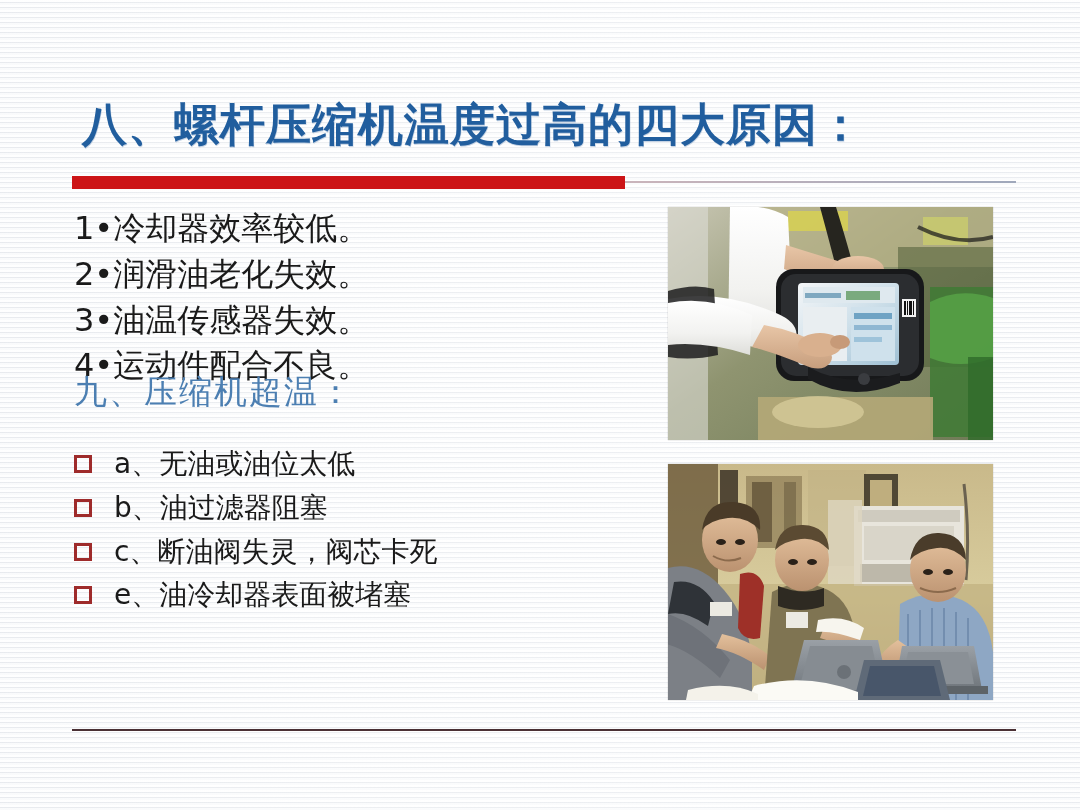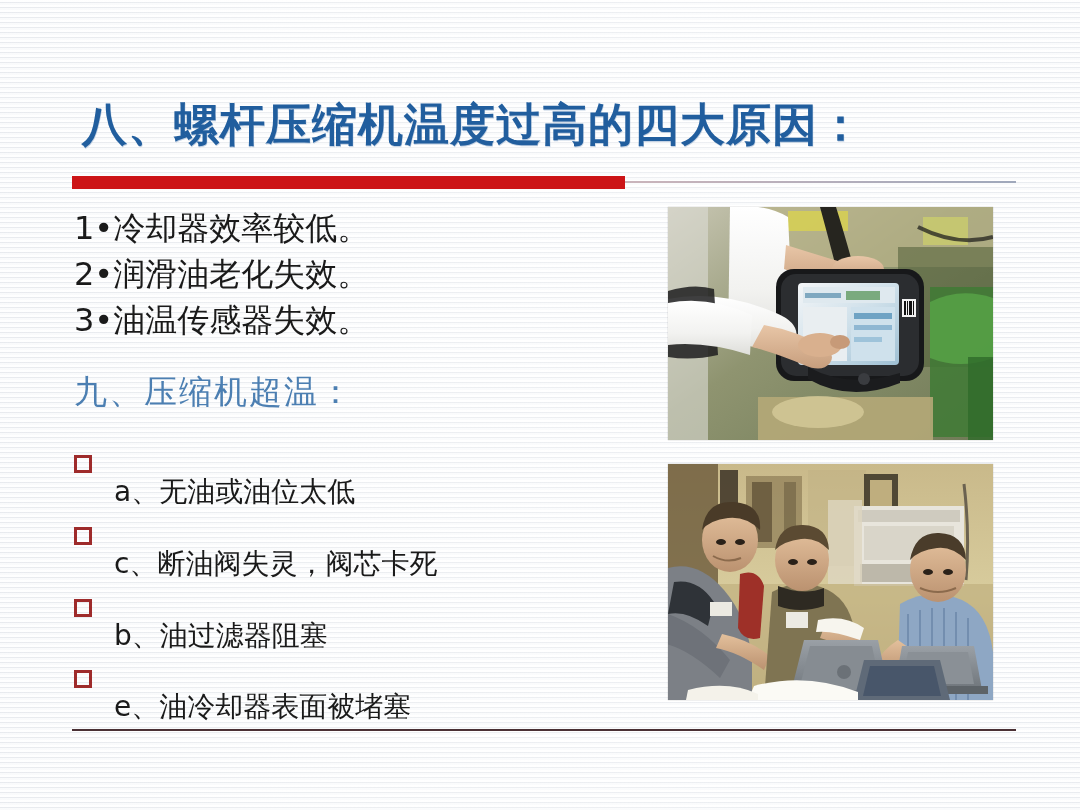--- a/index.html
+++ b/index.html
@@ -124,21 +124,20 @@
     margin-right: 22px;
     background: transparent;
     box-sizing: content-box;
   }
   .letter-text {
     font-family: "DejaVu Sans", "Liberation Sans", sans-serif;
     font-size: 28px;
     color: #1a1a1a;
     line-height: 1.42;
     max-width: 470px;
-    margin-top: 28px;
   }
 
   
   .photo {
     position: absolute;
     overflow: hidden;
     box-shadow: 0 0 1px rgba(0,0,0,0.35);
   }
   #photo-tablet {
     left: 668px;
@@ -175,36 +174,37 @@
 
   <div id="title-rule">
     <div class="thin"></div>
     <div class="thick"></div>
   </div>
 
   <div id="num-list">
     <div class="num-item">1•冷却器效率较低。</div>
     <div class="num-item">2•润滑油老化失效。</div>
     <div class="num-item">3•油温传感器失效。</div>
+    <div class="num-item">4•运动件配合不良。</div>
   </div>
 
   <div id="sub-heading">九、压缩机超温：</div>
 
   <div id="letter-list">
     <div class="letter-item">
       <span class="sq"></span>
       <span class="letter-text">a、无油或油位太低</span>
     </div>
     <div class="letter-item">
       <span class="sq"></span>
-      <span class="letter-text">c、断油阀失灵，阀芯卡死</span>
+      <span class="letter-text">b、油过滤器阻塞</span>
     </div>
     <div class="letter-item">
       <span class="sq"></span>
-      <span class="letter-text">b、油过滤器阻塞</span>
+      <span class="letter-text">c、断油阀失灵，阀芯卡死</span>
     </div>
     <div class="letter-item">
       <span class="sq"></span>
       <span class="letter-text">e、油冷却器表面被堵塞</span>
     </div>
   </div>
 
   <div class="photo" id="photo-tablet">
     <svg viewBox="0 0 325 233" preserveAspectRatio="none">
       <defs>

